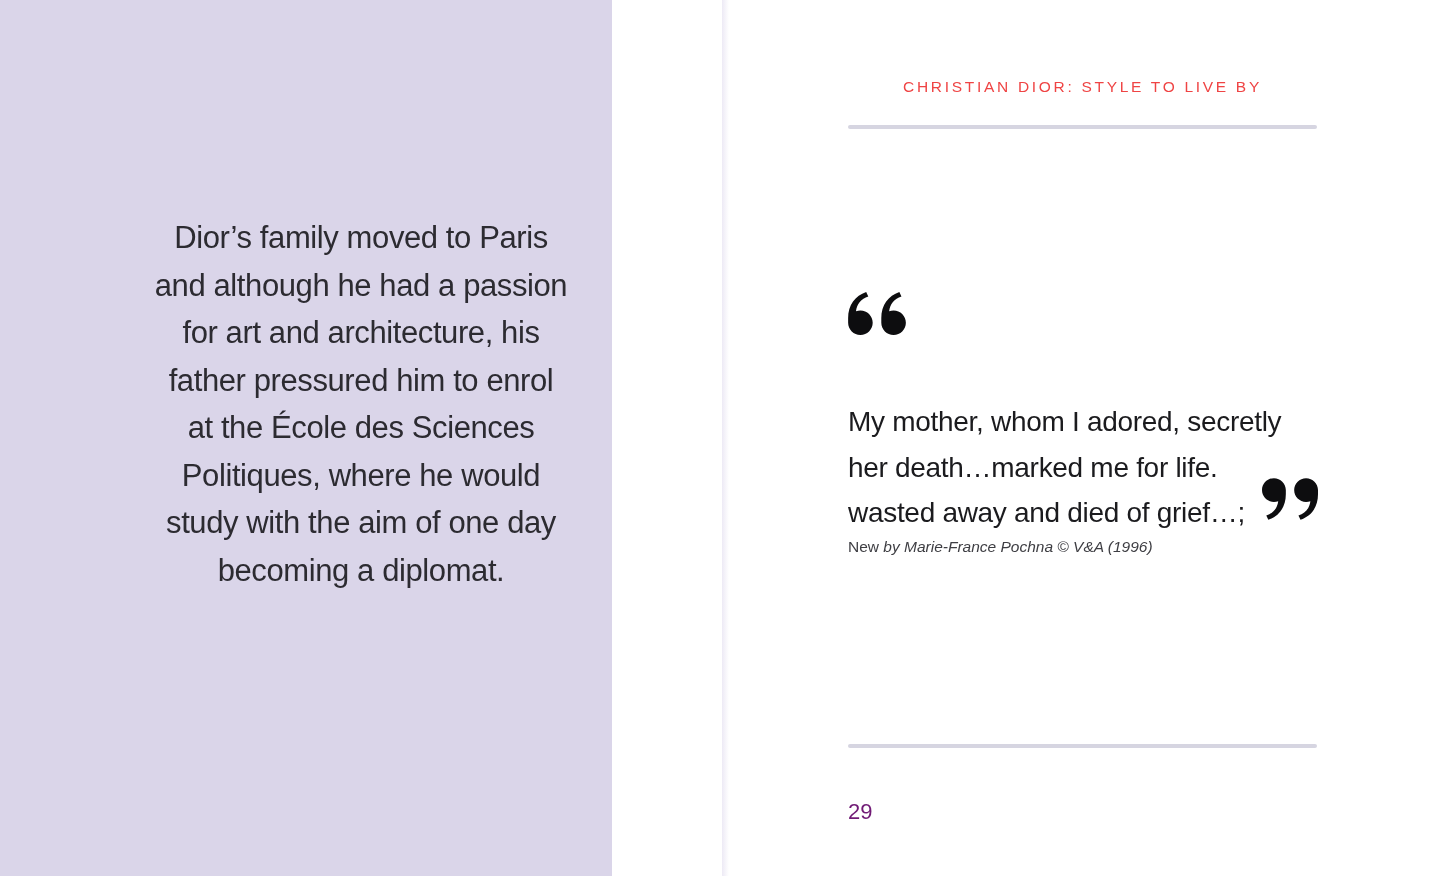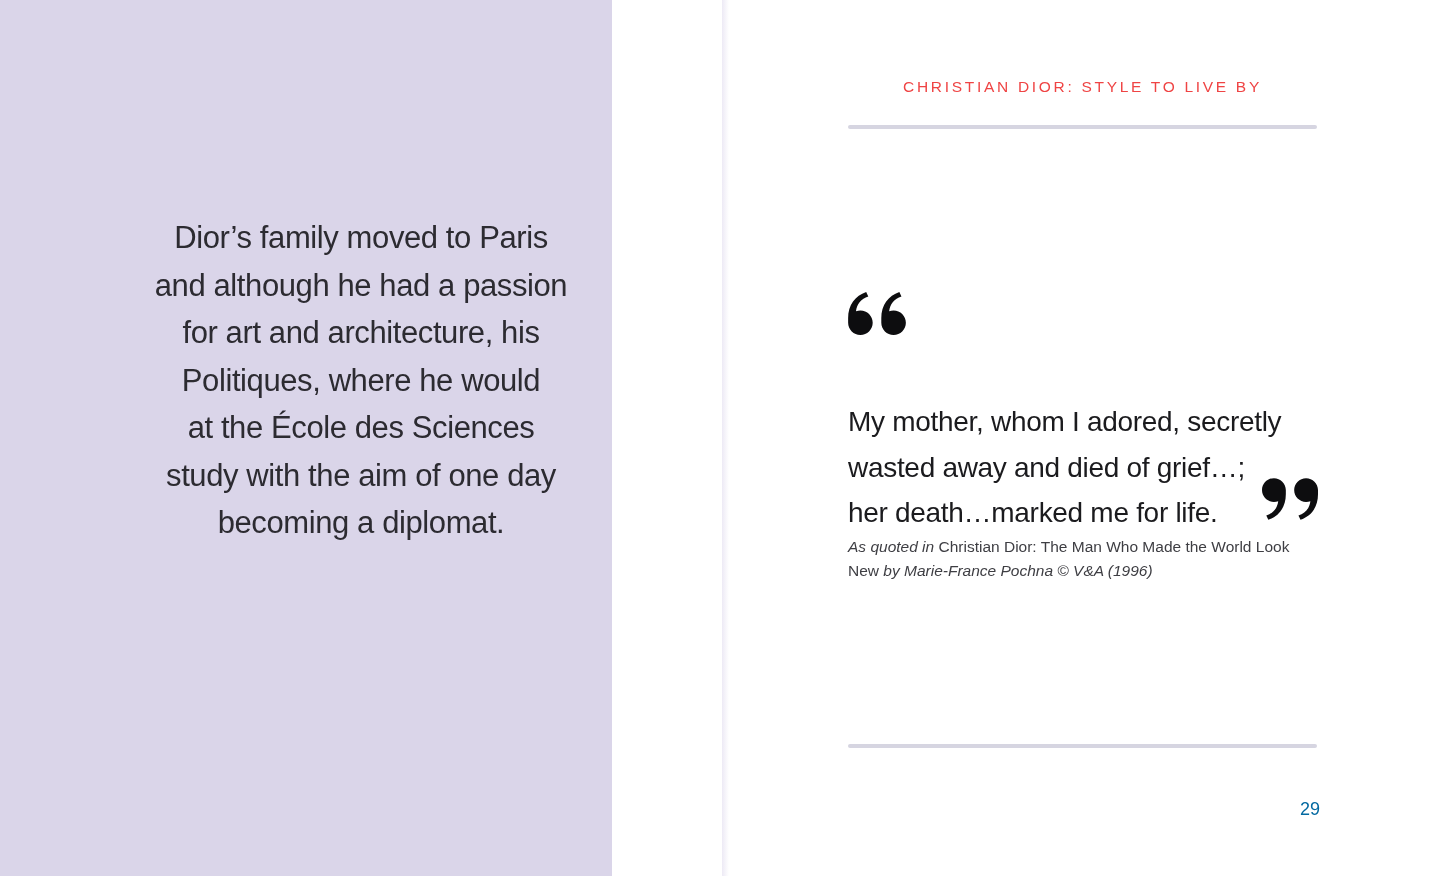--- a/index.html
+++ b/index.html
@@ -84,37 +84,38 @@
     font-size: 15.5px;
     line-height: 23.5px;
     color: #3e3e43;
     white-space: nowrap;
   }
   .attribution .it { font-style: italic; }
 
   .page-number {
     position: absolute; left: 119px; top: 799px;
     width: 472px;
-    text-align: right;
-    font-size: 18px;
-    color: #0369a1;
+    text-align: left;
+    font-size: 22px;
+    color: #701a75;
   }
 </style>
 </head>
 <body>
 
 <div class="spread">
 
   <section class="page-left">
     <div class="left-text">
       <div>Dior’s family moved to Paris</div>
       <div>and although he had a passion</div>
       <div>for art and architecture, his</div>
+      <div>father pressured him to enrol</div>
+      <div>at the École des Sciences</div>
       <div>Politiques, where he would</div>
-      <div>at the École des Sciences</div>
       <div>study with the aim of one day</div>
       <div>becoming a diplomat.</div>
     </div>
   </section>
 
   <div class="page-seam"></div>
 
   <section class="page-right">
 
     <header class="running-head">CHRISTIAN DIOR: STYLE TO LIVE BY</header>
@@ -123,33 +124,32 @@
 
     <div class="openquote">
       <svg width="58" height="43" viewBox="0 0 47 35" aria-hidden="true">
         <path class="quote-glyph" transform="rotate(180 10 17.5)" d="M10 0C4.5 0 0 4.5 0 10 0 15.5 4.5 20 10 20 11.3 20 12.5 19.75 13.6 19.3 12.9 25.3 9.4 29.4 3.6 31.4L5.3 35C14.2 31.9 20 24.6 20 13.6L20 10C20 4.5 15.5 0 10 0Z"></path>
         <path class="quote-glyph" transform="translate(27 0) rotate(180 10 17.5)" d="M10 0C4.5 0 0 4.5 0 10 0 15.5 4.5 20 10 20 11.3 20 12.5 19.75 13.6 19.3 12.9 25.3 9.4 29.4 3.6 31.4L5.3 35C14.2 31.9 20 24.6 20 13.6L20 10C20 4.5 15.5 0 10 0Z"></path>
       </svg>
     </div>
 
     <div class="quote-text">
       <div>My mother, whom I adored, secretly</div>
+      <div>her death…marked me for life.</div>
       <div>wasted away and died of grief…;</div>
-      <div>her death…marked me for life.</div>
     </div>
 
     <div class="closequote">
       <svg width="56" height="42" viewBox="0 0 47 35" aria-hidden="true">
         <path class="quote-glyph" d="M10 0C4.5 0 0 4.5 0 10 0 15.5 4.5 20 10 20 11.3 20 12.5 19.75 13.6 19.3 12.9 25.3 9.4 29.4 3.6 31.4L5.3 35C14.2 31.9 20 24.6 20 13.6L20 10C20 4.5 15.5 0 10 0Z"></path>
         <path class="quote-glyph" transform="translate(27 0)" d="M10 0C4.5 0 0 4.5 0 10 0 15.5 4.5 20 10 20 11.3 20 12.5 19.75 13.6 19.3 12.9 25.3 9.4 29.4 3.6 31.4L5.3 35C14.2 31.9 20 24.6 20 13.6L20 10C20 4.5 15.5 0 10 0Z"></path>
       </svg>
     </div>
 
     <div class="attribution">
-      <div><span class="it">As quoted in </span><span>Christian Dior: The Man Who Made the World Look</span></div>
       <div><span>New </span><span class="it">by Marie-France Pochna © V&amp;A (1996)</span></div>
     </div>
 
     <div class="rule rule-bottom"></div>
 
     <div class="page-number">29</div>
 
   </section>
 </div>
 

